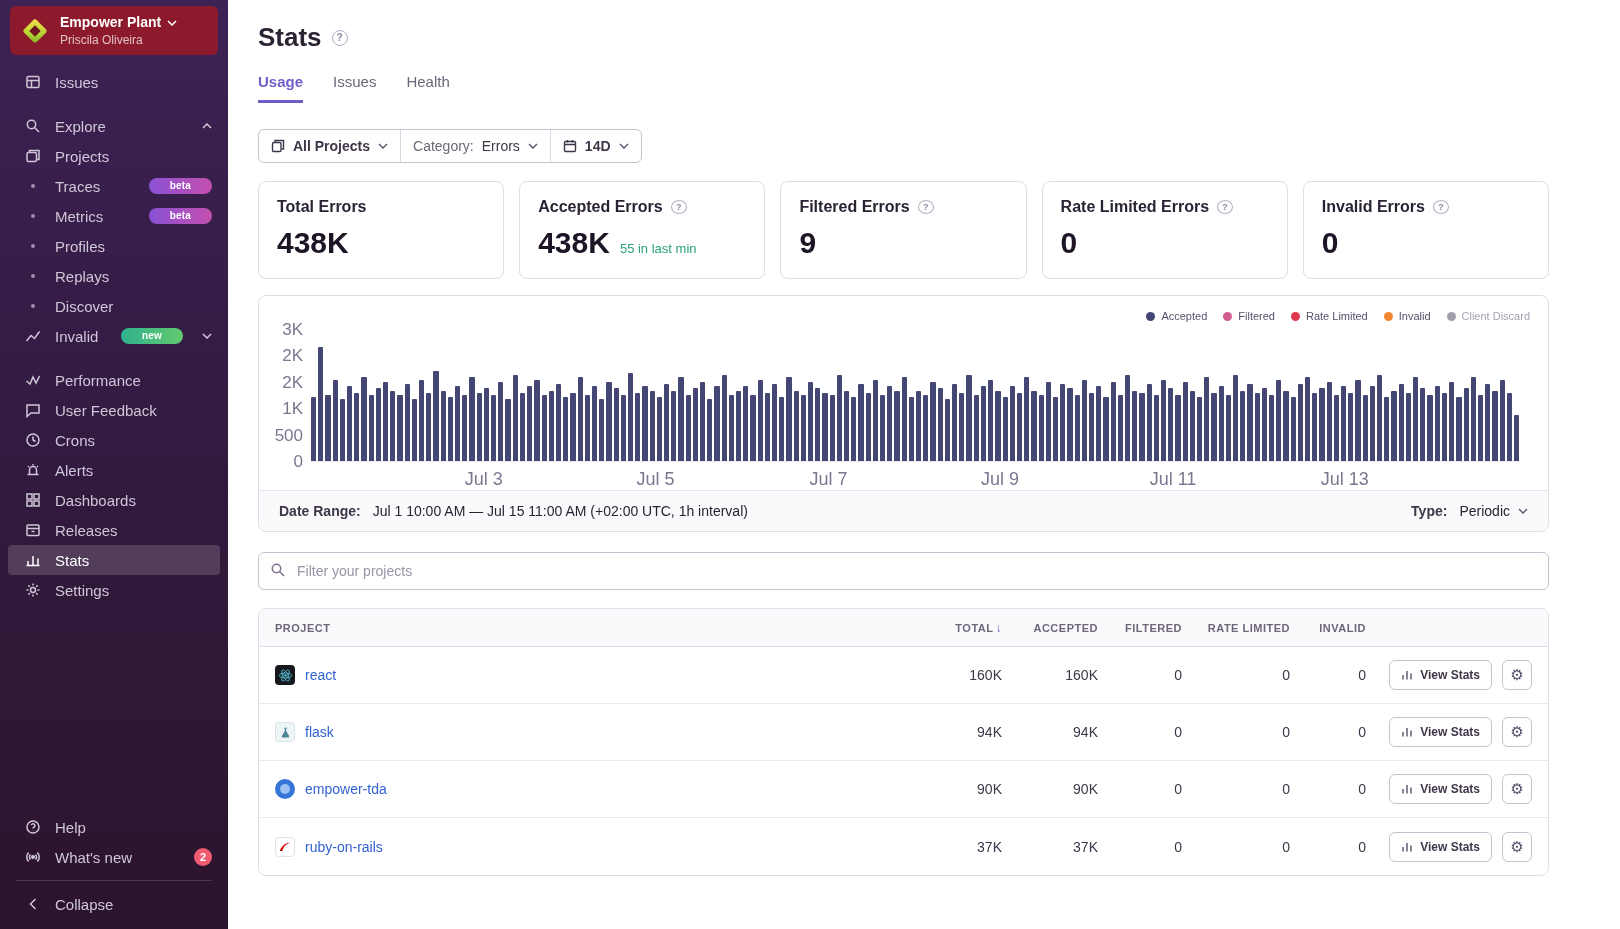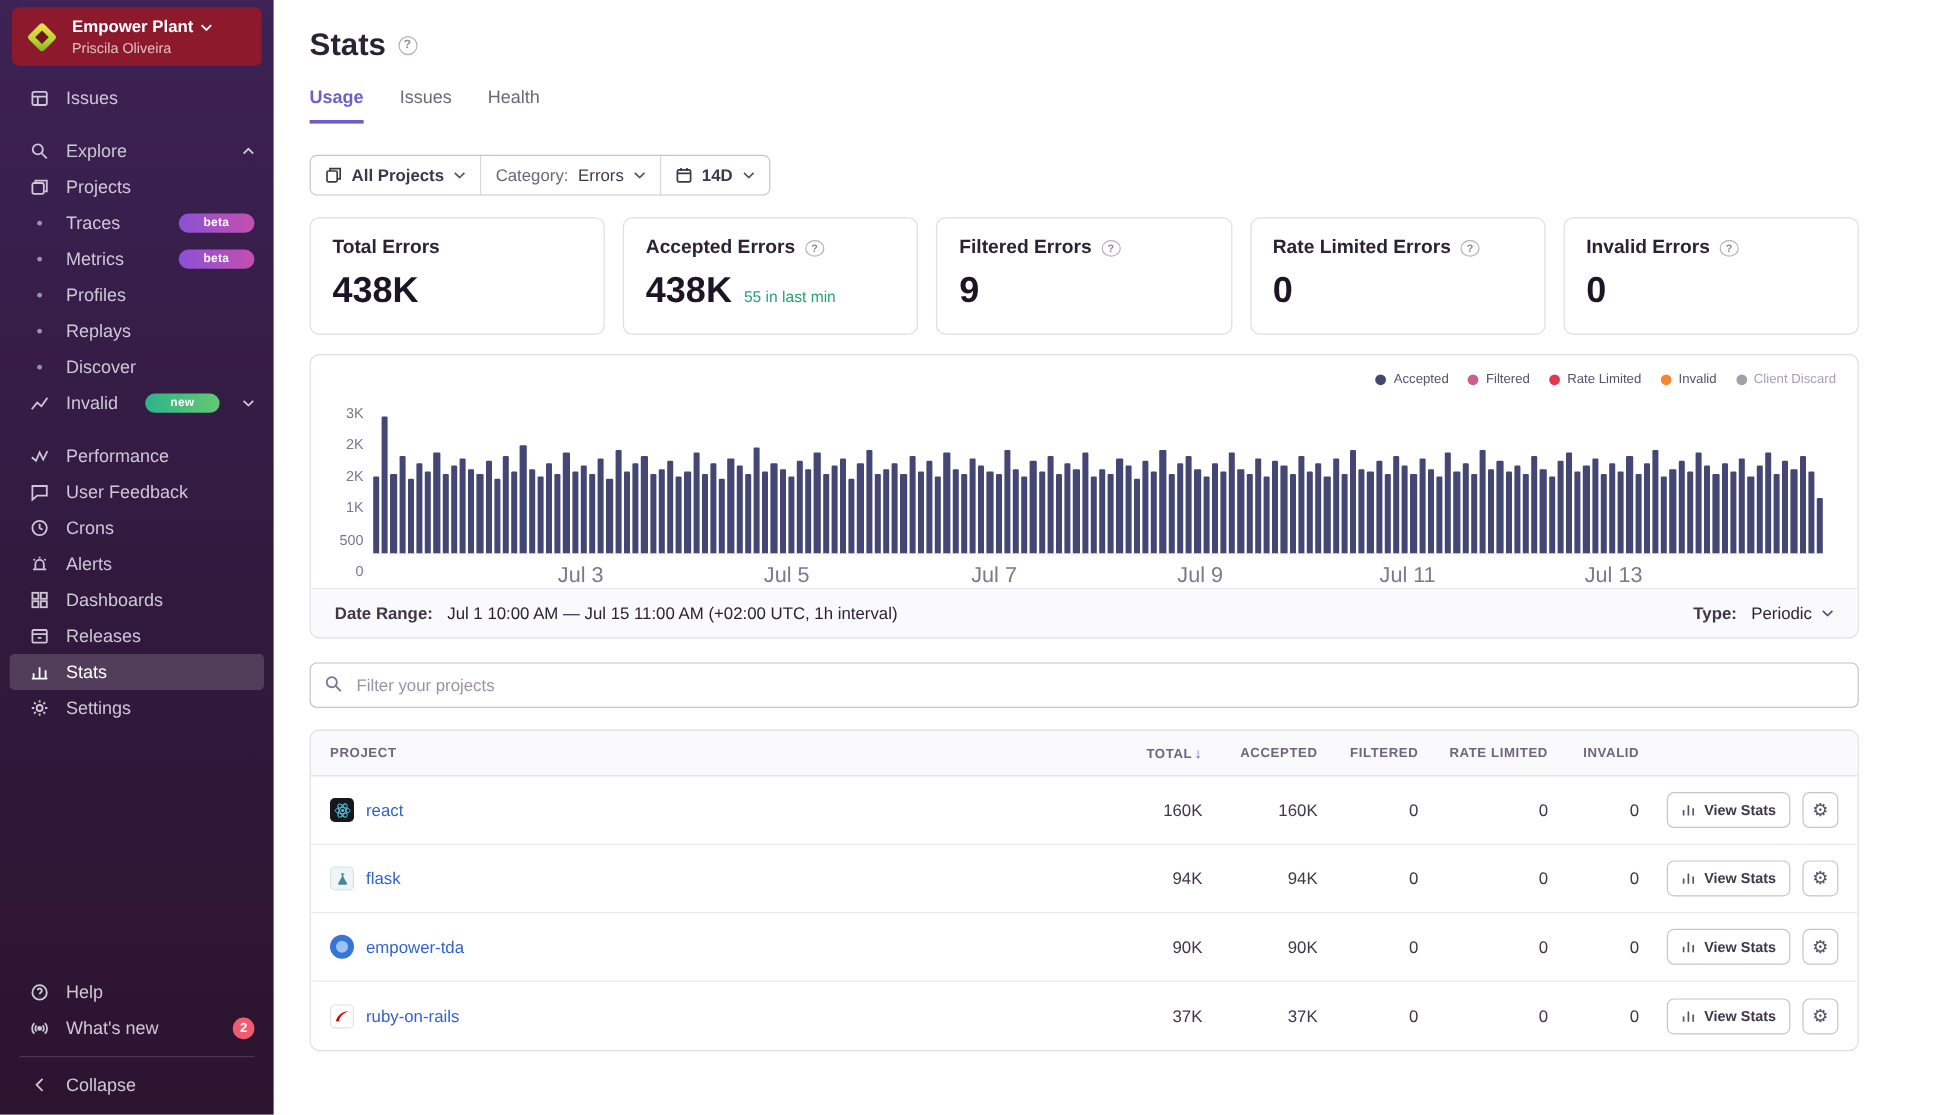--- a/index.html
+++ b/index.html
@@ -99,21 +99,21 @@
   .card-value { font-size:30px; font-weight:600; color:#1d1526; }
   .card-note { font-size:13px; color:#2ba275; }
 
   .chart-card { margin-top:16px; border:1px solid #e0dce5; border-radius:8px; background:#fff; }
   .legend { display:flex; justify-content:flex-end; gap:16px; padding:14px 18px 4px 18px; }
   .legend-item { display:flex; align-items:center; gap:6px; font-size:11px; color:#57516b; cursor:pointer; }
   .legend-item .ldot { width:9px; height:9px; border-radius:50%; }
   .legend-item.muted { color:#a79fb2; }
   .plot-wrap { display:flex; padding:4px 28px 0 14px; }
   .y-axis { position:relative; width:38px; height:132px; flex:0 0 38px; }
-  .y-label { position:absolute; right:8px; transform:translateY(-50%); font-size:12px; color:#7c7790;margin-top:14px; }
+  .y-label { position:absolute; right:8px; transform:translateY(-50%); font-size:17px; color:#7c7790; }
   .plot-area { flex:1; }
   .bars {
     display:flex; align-items:flex-end; height:132px; border-bottom:1px solid #ebe7ef;
   }
   .bar { flex:1 1 0; margin-right:2px; background:#444674; border-radius:1px 1px 0 0; }
   .x-axis { position:relative; height:24px; }
   .x-label { position:absolute; top:7px; transform:translateX(-50%); font-size:18px; color:#7c7790; white-space:nowrap; }
   .chart-footer {
     margin-top:4px; background:#faf9fb; border-top:1px solid #e7e2ec;
     border-radius:0 0 8px 8px; padding:12px 20px; display:flex; align-items:flex-end; font-size:14px;

